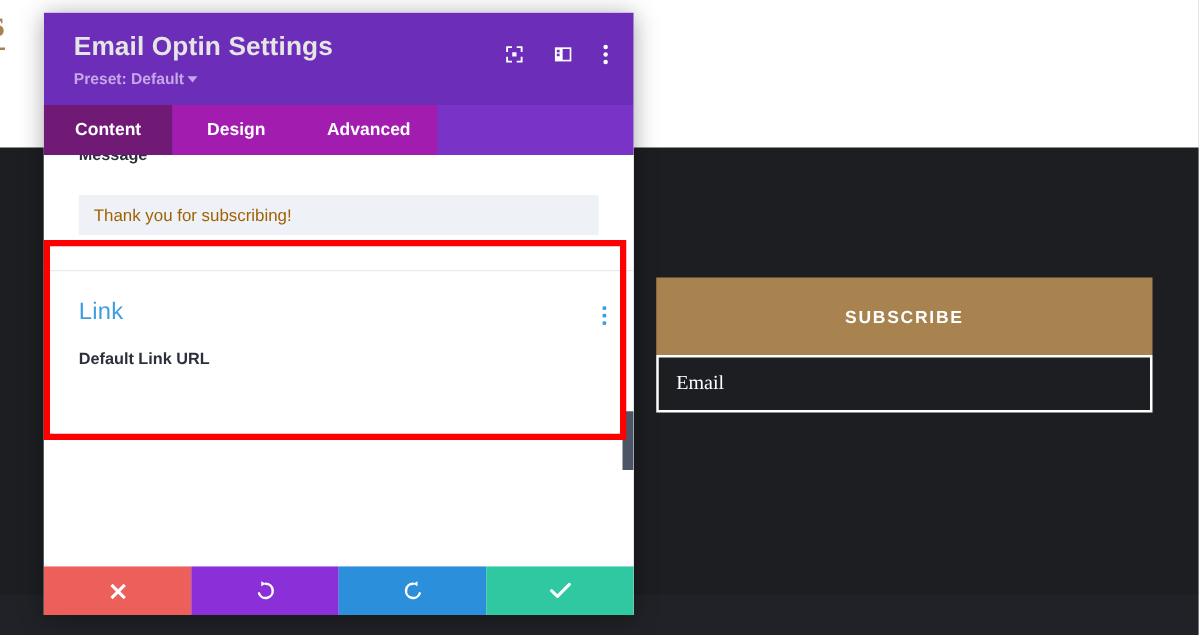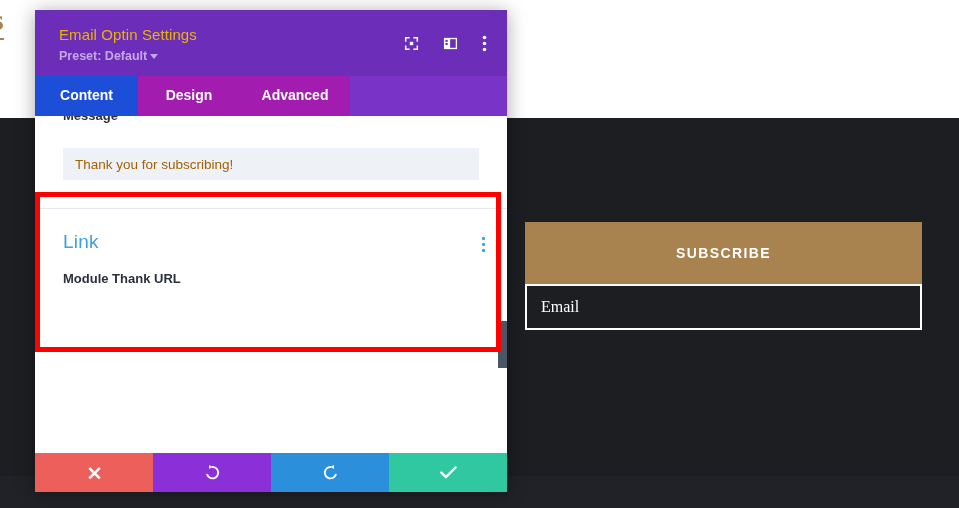--- a/index.html
+++ b/index.html
@@ -50,21 +50,21 @@
   
   #settings-modal{
     position:absolute; left:35px; top:10px; width:472px; height:482px;
     background:#ffffff; box-shadow:0 2px 18px rgba(0,0,0,.35);
     display:flex; flex-direction:column; overflow:hidden;
   }
   #modal-header{
     background:#6c2eb9; padding:16px 22px 12px 24px;
     position:relative; flex:0 0 auto;
   }
-  #modal-title{ color:#eab308; font-size:15px; font-weight:400; letter-spacing:.1px; }
+  #modal-title{ color:#e5e5e5; font-size:21px; font-weight:700; letter-spacing:.1px; }
   #modal-preset{
     margin-top:6px; color:#c6a7e8; font-size:12.5px; font-weight:700;
     display:inline-flex; align-items:center; gap:3px;text-align:center;
   }
   .caret-dn{
     width:0;height:0;border-left:4px solid transparent;border-right:4px solid transparent;
     border-top:5px solid #c6a7e8; display:inline-block;
   }
   #header-icons{
     position:absolute; right:20px; top:25px;
@@ -72,21 +72,21 @@
   }
   .hdr-icon{ color:#fff; display:flex; align-items:center; justify-content:center; }
 
   
   #modal-tabs{ display:flex; background:#7a33c7; flex:0 0 auto; }
   .tab{
     padding:11px 0 13px 0; text-align:center;
     color:#ffffff; font-size:14px; font-weight:700;
     background:#a21caf;
   }
-  .tab.active{ background:#1d4ed8; }
+  .tab.active{ background:#701a75; }
   #tab-content{ width:103px; }
   #tab-design{ width:102px; }
   #tab-advanced{ width:110px; }
 
   
   #modal-body{
     position:relative; flex:1 1 auto; background:#fff; overflow:hidden;
   }
   .body-inner{ padding:0 0 0 0; }
 
@@ -234,21 +234,21 @@
 
       <div class="divider" style="margin-top:28px"></div>
 
       <div class="section" style="padding-top:22px">
         <div class="section-title">Link</div>
         <div class="section-kebab" style="top:28px">
           <i></i>
             <i></i>
             <i></i>
         </div>
-        <div class="sub-label">Module Thank URL</div>
+        <div class="sub-label">Default Link URL</div>
       </div>
 
     </div>
 
     <div id="modal-scrollbar">
       <div id="modal-scroll-thumb"></div>
     </div>
   </div>
 
   <div id="modal-actions">

